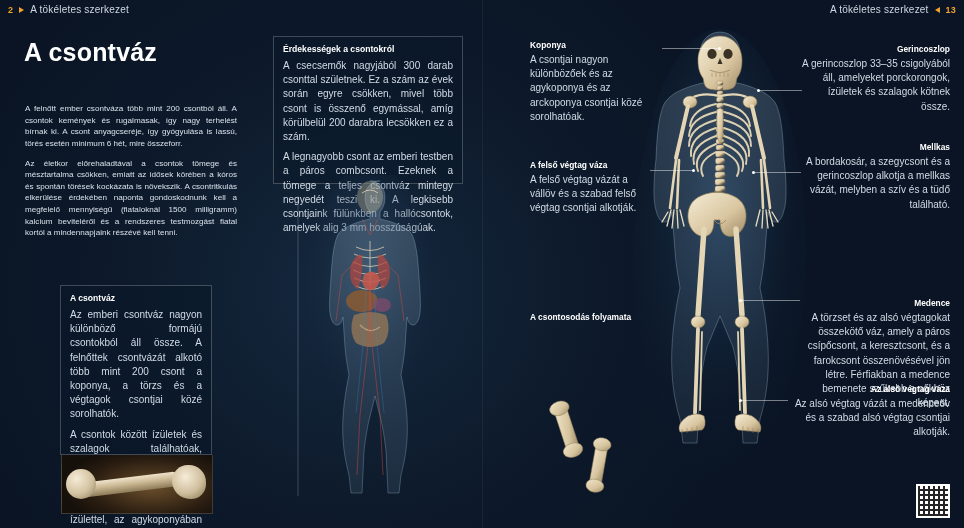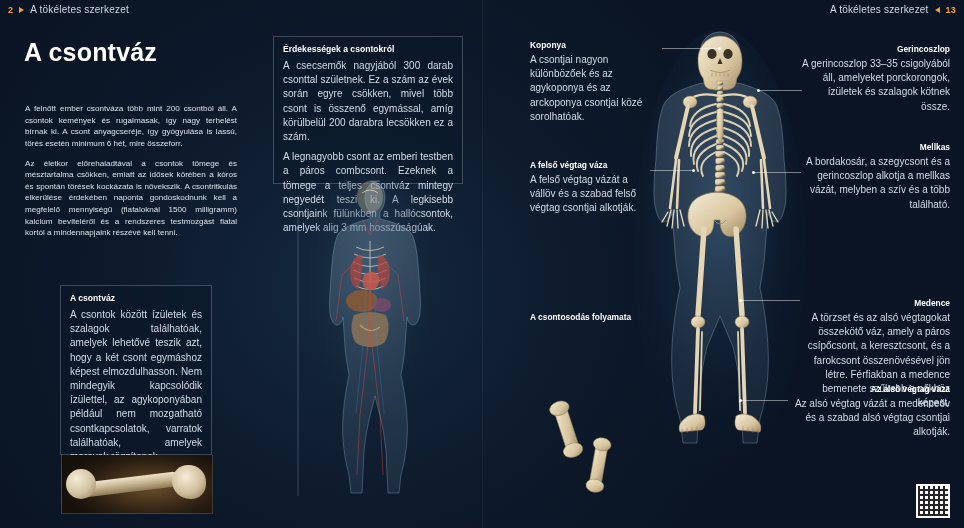--- a/index.html
+++ b/index.html
@@ -226,20 +226,21 @@
 </div>
 
 <div class="panel" style="left:273px; top:36px; width:190px; height:148px;">
   <h3>Érdekességek a csontokról</h3>
   <p>A csecsemők nagyjából 300 darab csonttal születnek. Ez a szám az évek során egyre csökken, mivel több csont is összenő egymással, amíg körülbelül 200 darabra lecsökken ez a szám.</p>
   <p>A legnagyobb csont az emberi testben a páros combcsont. Ezeknek a tömege a teljes csontváz mintegy negyedét teszi ki. A legkisebb csontjaink fülünkben a hallócsontok, amelyek alig 3 mm hosszúságúak.</p>
 </div>
 
 <div class="panel" style="left:60px; top:285px; width:152px; height:170px;">
   <h3>A csontváz</h3>
+  <p>Az emberi csontváz nagyon különböző formájú csontokból áll össze. A felnőttek csontvázát alkotó több mint 200 csont a koponya, a törzs és a végtagok csontjai közé sorolhatók.</p>
   <p>A csontok között ízületek és szalagok találhatóak, amelyek lehetővé teszik azt, hogy a két csont egymáshoz képest elmozdulhasson. Nem mindegyik kapcsolódik ízülettel, az  agykoponyában például nem mozgatható csontkapcsolatok, varratok találhatóak, amelyek merevek rögzítenek.</p>
 </div>
 
 <div class="bonephoto">
   <div class="shaft"></div>
   <div class="head"></div>
   <div class="knob"></div>
 </div>
 
 <svg class="figure" style="left:300px; top:175px;" width="140" height="330" viewBox="0 0 140 330">
@@ -451,21 +452,21 @@
 
 <div class="lbl right" style="left:800px; top:44px; width:150px;">
   <h4>Gerincoszlop</h4>
   <p>A gerincoszlop 33–35 csigolyából áll, amelyeket porckorongok, ízületek és szalagok kötnek össze.</p>
 </div>
 <div class="leader" style="left:760px; top:90px; width:42px;"></div>
 <div class="dot" style="left:757px; top:88.5px;"></div>
 
 <div class="lbl right" style="left:800px; top:142px; width:150px;">
   <h4>Mellkas</h4>
-  <p>A bordakosár, a szegycsont és a gerincoszlop alkotja a mellkas vázát, melyben a szív és a több található.</p>
+  <p>A bordakosár, a szegycsont és a gerincoszlop alkotja a mellkas vázát, melyben a szív és a tüdő található.</p>
 </div>
 <div class="leader" style="left:755px; top:172px; width:46px;"></div>
 <div class="dot" style="left:752px; top:170.5px;"></div>
 
 <div class="lbl" style="left:530px; top:160px; width:118px;">
   <h4>A felső végtag váza</h4>
   <p>A felső végtag vázát a vállöv és a szabad felső végtag csontjai alkotják.</p>
 </div>
 <div class="leader" style="left:650px; top:170px; width:44px;"></div>
 <div class="dot" style="left:692px; top:168.5px;"></div>

